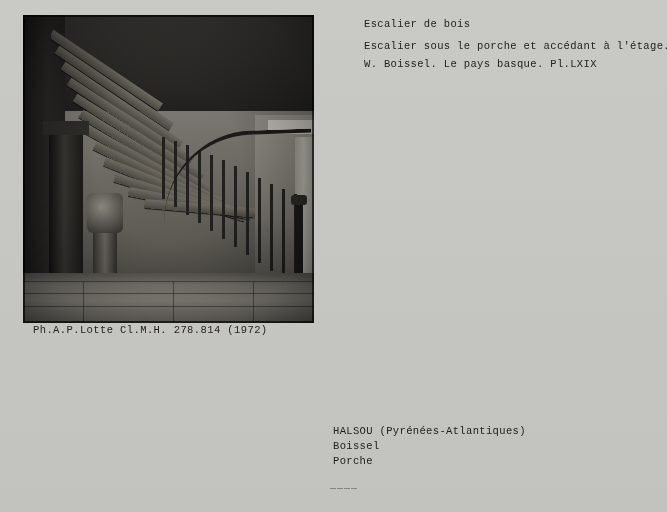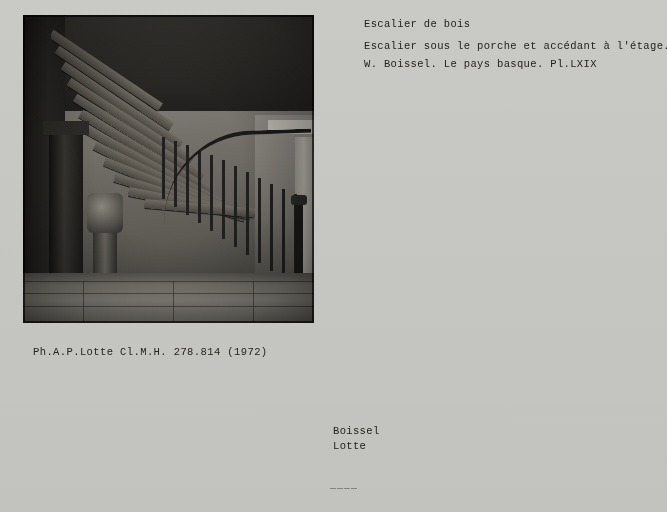--- a/index.html
+++ b/index.html
@@ -171,21 +171,21 @@
     position: absolute;
     inset: 0;
     box-shadow: inset 0 0 0 2px rgba(0,0,0,.65);
     pointer-events: none;
   }
 
   
   .caption-credit {
     position: absolute;
     left: 33px;
-    top: 346px;
+    top: 324px;
     font-size: 10.5px;
     color: #26251f;
     letter-spacing: .4px;
     white-space: nowrap;
   }
   .header-block {
     position: absolute;
     left: 364px;
     top: 15px;
     font-size: 10.5px;
@@ -289,19 +289,20 @@
 
   <div class="caption-credit">Ph.A.P.Lotte Cl.M.H. 278.814 (1972)</div>
 
   <div class="header-block">
     <div class="header-title">Escalier de bois</div>
     <span class="header-line">Escalier sous le porche et accédant à l'étage.</span>
     <span class="header-line">W. Boissel. Le pays basque. Pl.LXIX</span>
   </div>
 
   <div class="footer-block">
+    <div>HALSOU (Pyrénées-Atlantiques)</div>
     <div>Boissel</div>
-    <div>Lotte</div>
+    <div>Porche</div>
   </div>
 
   <div class="footer-mark">____</div>
 
 </div>
 
 </body></html>

